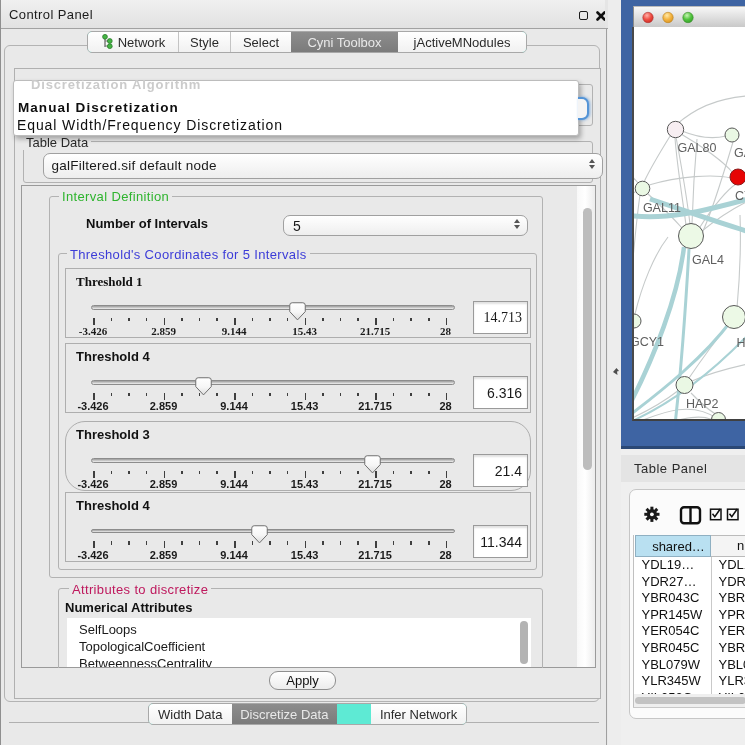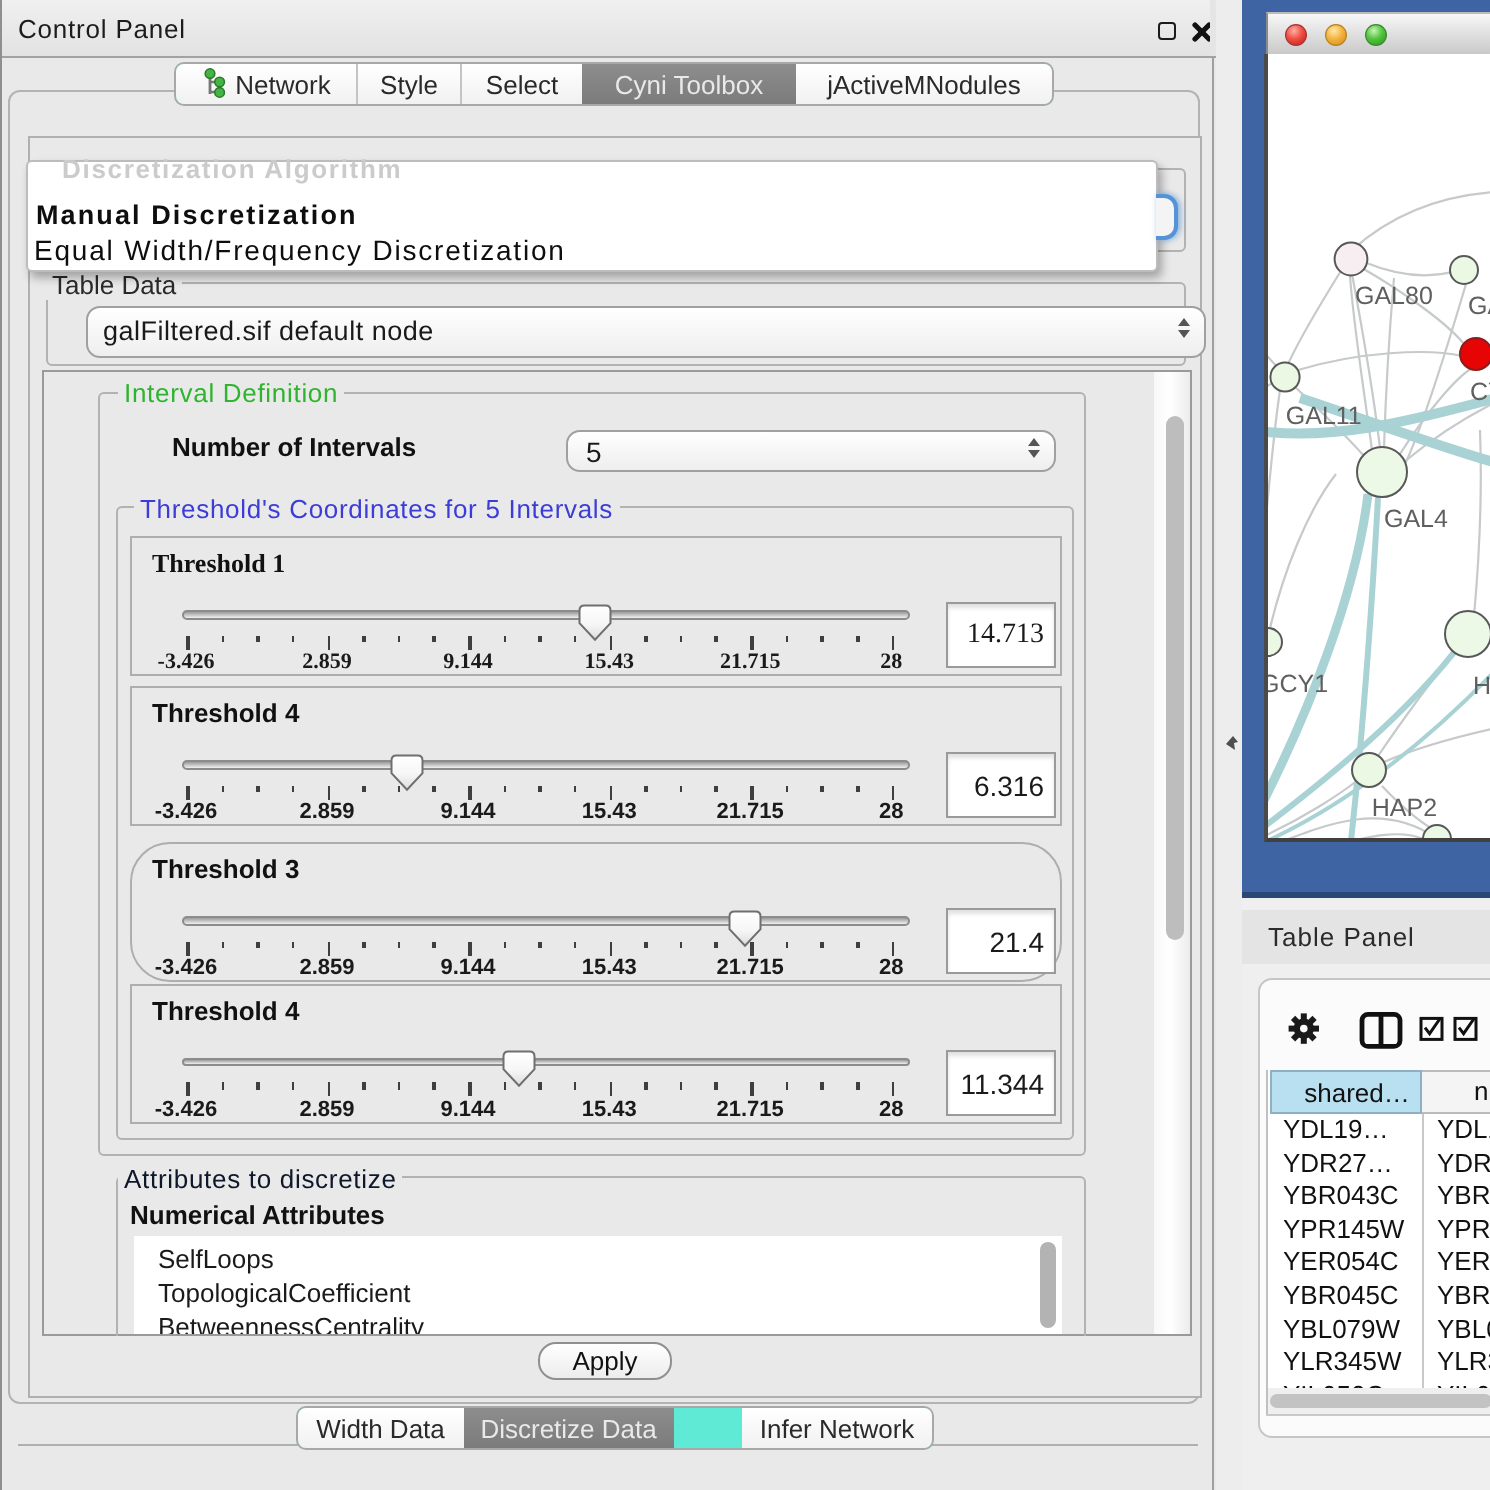--- a/index.html
+++ b/index.html
@@ -264,21 +264,21 @@
                 <stop offset="0.55" stop-color="#f6f6f6"></stop>
                 <stop offset="1" stop-color="#dcdcdc"></stop>
               </linearGradient>
             </defs>
             <path d="M3.2,0.75 L13.8,0.75 Q16.25,0.75 16.25,3.2 L16.25,9.6 L8.5,17.9 L0.75,9.6 L0.75,3.2 Q0.75,0.75 3.2,0.75 Z" fill="url(#tg3)" stroke="#6f6f6f" stroke-width="1"></path>
           </svg></div>
   <div class="vfield">11.344</div>
 </div>
 
   <div class="group" style="left:57px;top:588px;width:485px;height:90px;"></div>
-  <div class="gtitle" style="left:58px;top:582px;color:#0f172a;letter-spacing:0.35px;">Attributes to discretize</div>
+  <div class="gtitle" style="left:68px;top:582px;color:#be185d;letter-spacing:0.35px;">Attributes to discretize</div>
   <div class="abs bold" style="left:64px;top:600px;font-size:13px;color:#111;">Numerical Attributes</div>
   <div class="abs" style="left:66px;top:618px;width:464px;height:49px;background:#fff;font-size:13px;color:#1a1a1a;overflow:hidden;">
     <div style="padding:3px 0 0 12px;line-height:17px;">SelfLoops<br>TopologicalCoefficient<br>BetweennessCentrality</div>
   </div>
   <div class="abs" style="left:519px;top:621px;width:7.5px;height:43px;background:#b3b3b3;border-radius:4px;"></div>
 
   <div class="abs" style="left:19px;top:668px;width:577px;height:12px;background:#e9e9e9;"></div>
 
   <div class="abs" style="left:268px;top:671px;width:67px;height:19px;background:linear-gradient(#ffffff,#ececec);border:1px solid #8f8f8f;border-radius:9px;text-align:center;font-size:13px;color:#111;padding-top:1px;">Apply</div>
 

